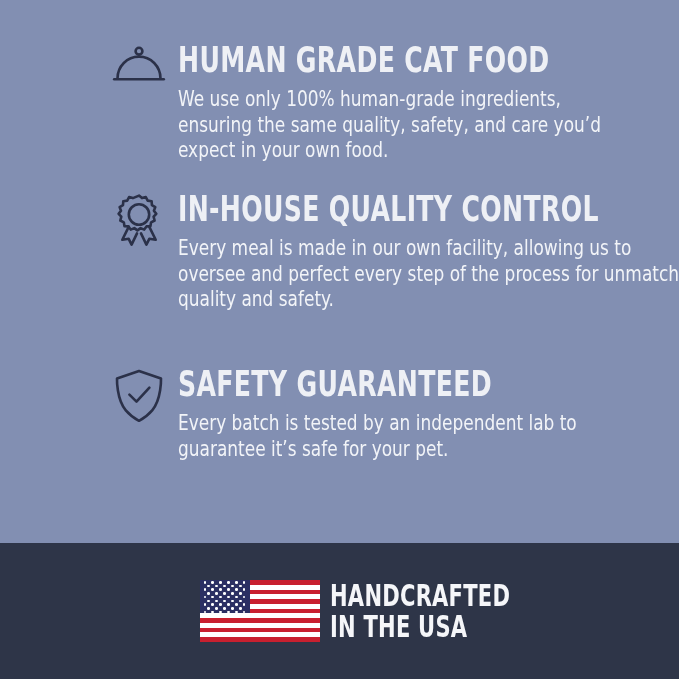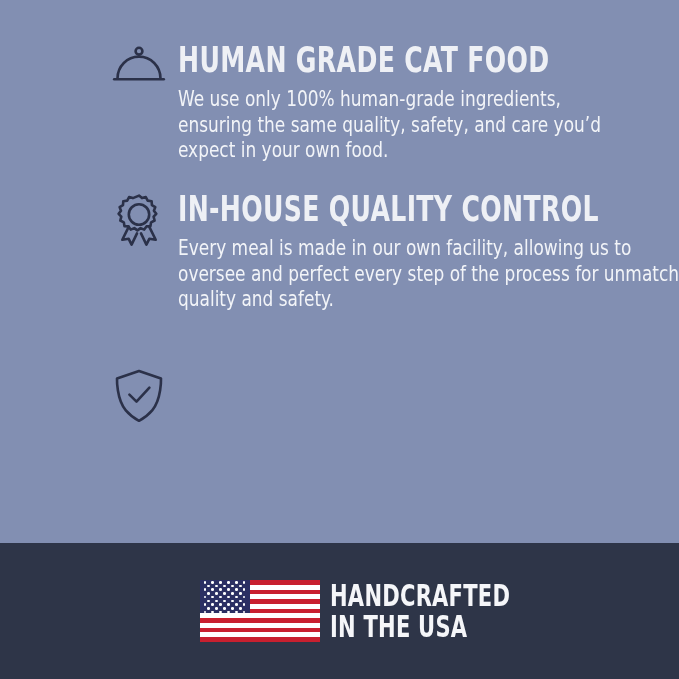--- a/index.html
+++ b/index.html
@@ -198,20 +198,24 @@
       </div>
     </div>
 
     <div class="feature" id="feature-2">
       <div class="feature-icon">
         <svg width="52" height="56" viewBox="0 0 52 56" fill="none" stroke="#2b3149" stroke-width="2.6" stroke-linecap="round" stroke-linejoin="round">
           <path d="M26 3.0 L48.0 10.6 C48.0 10.6 48.6 31.2 39.2 42.4 C33.9 48.7 26 52.8 26 52.8
                    C26 52.8 18.1 48.7 12.8 42.4 C3.4 31.2 4.0 10.6 4.0 10.6 Z"></path>
           <path d="M16.4 26.6 L23.5 33.6 L36.4 19.6"></path>
         </svg>
+      </div>
+      <div class="feature-body">
+        <div class="feature-title">SAFETY GUARANTEED</div>
+        <div class="feature-text">Every batch is tested by an independent lab to guarantee it’s safe for your pet.</div>
       </div>
     </div>
 
   </div>
 
   <div id="usa-banner">
     <div id="usa-banner-inner">
 
       <div class="flag">
         <div class="flag-stripes" id="flag-stripes">

